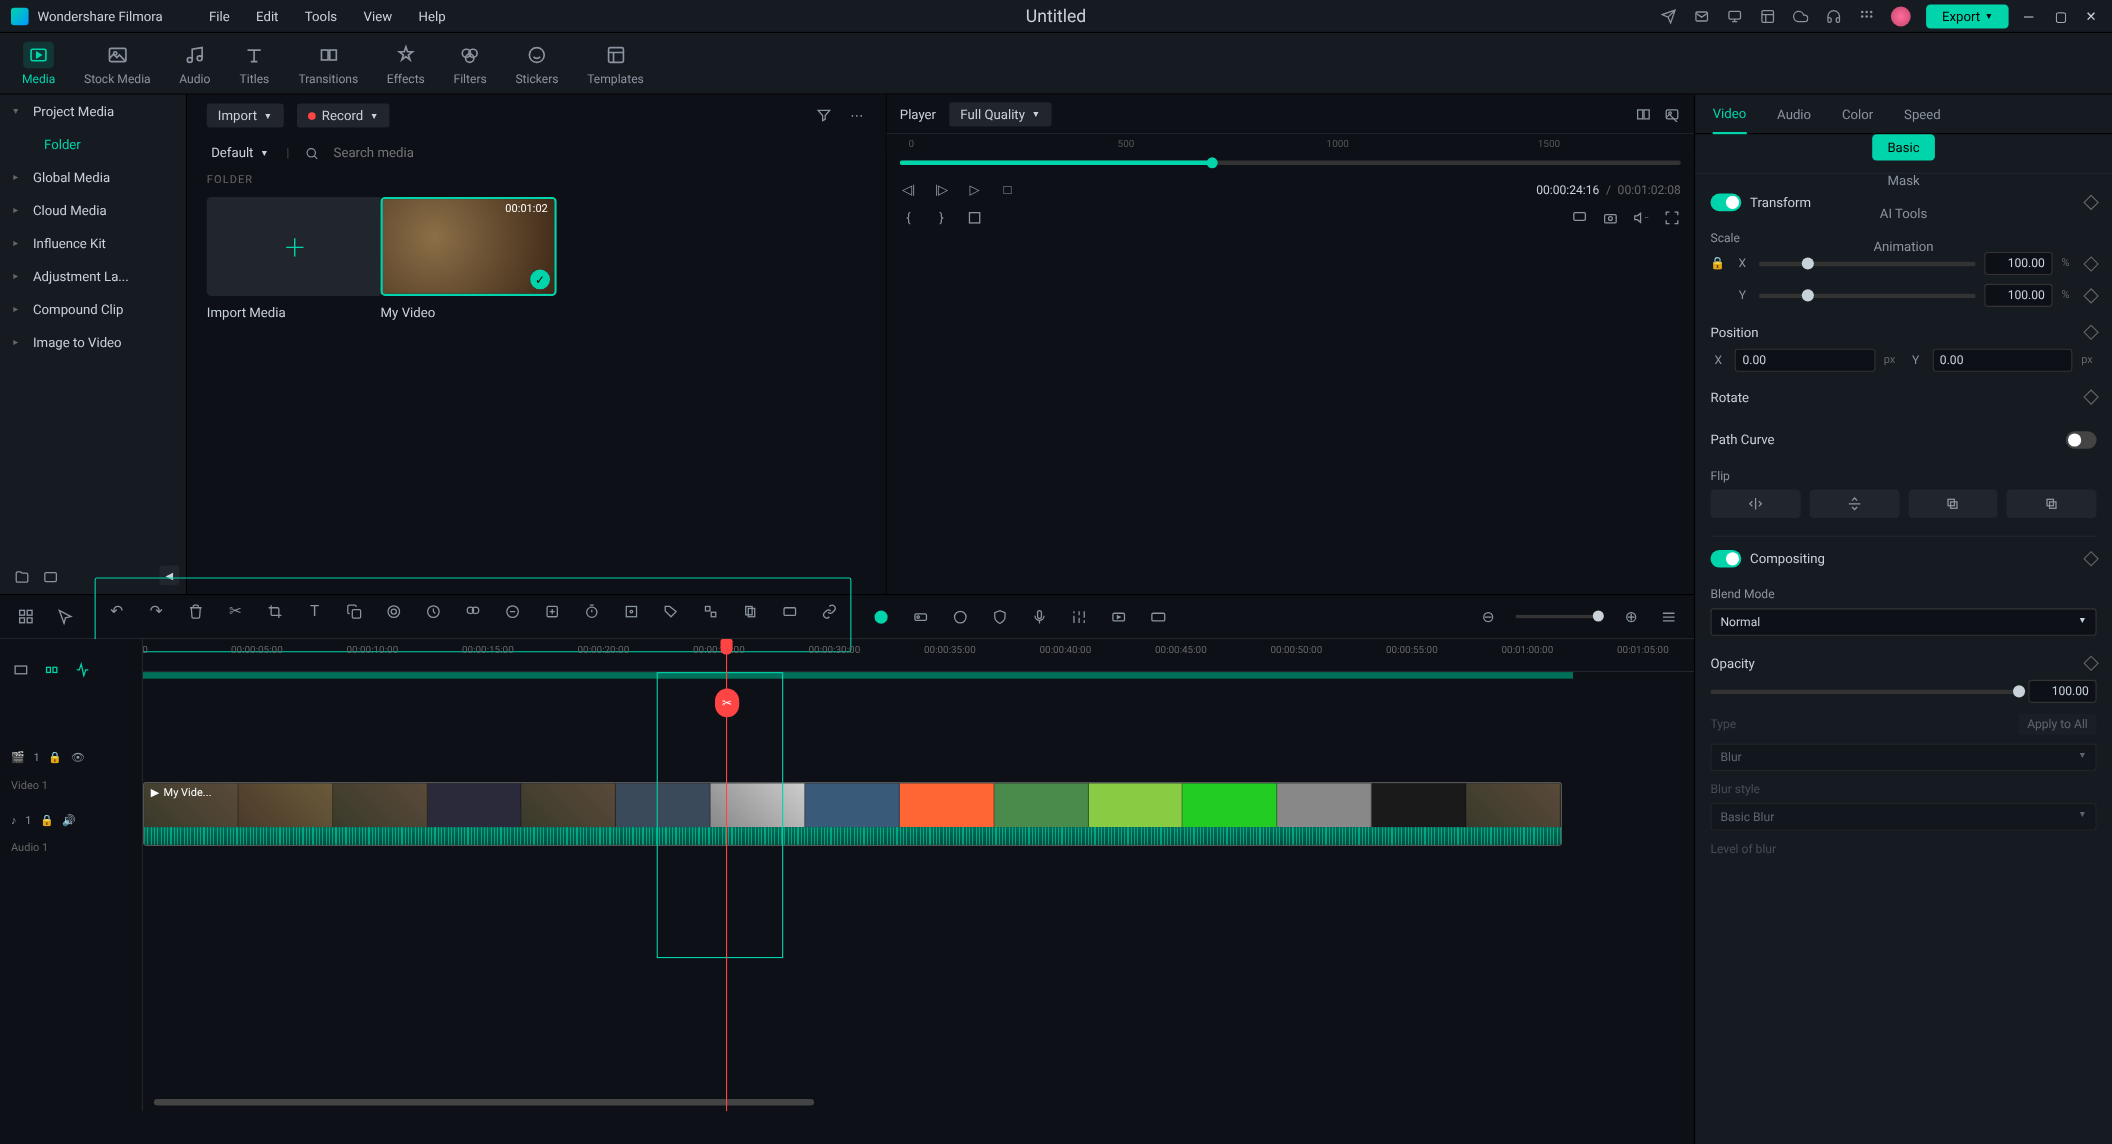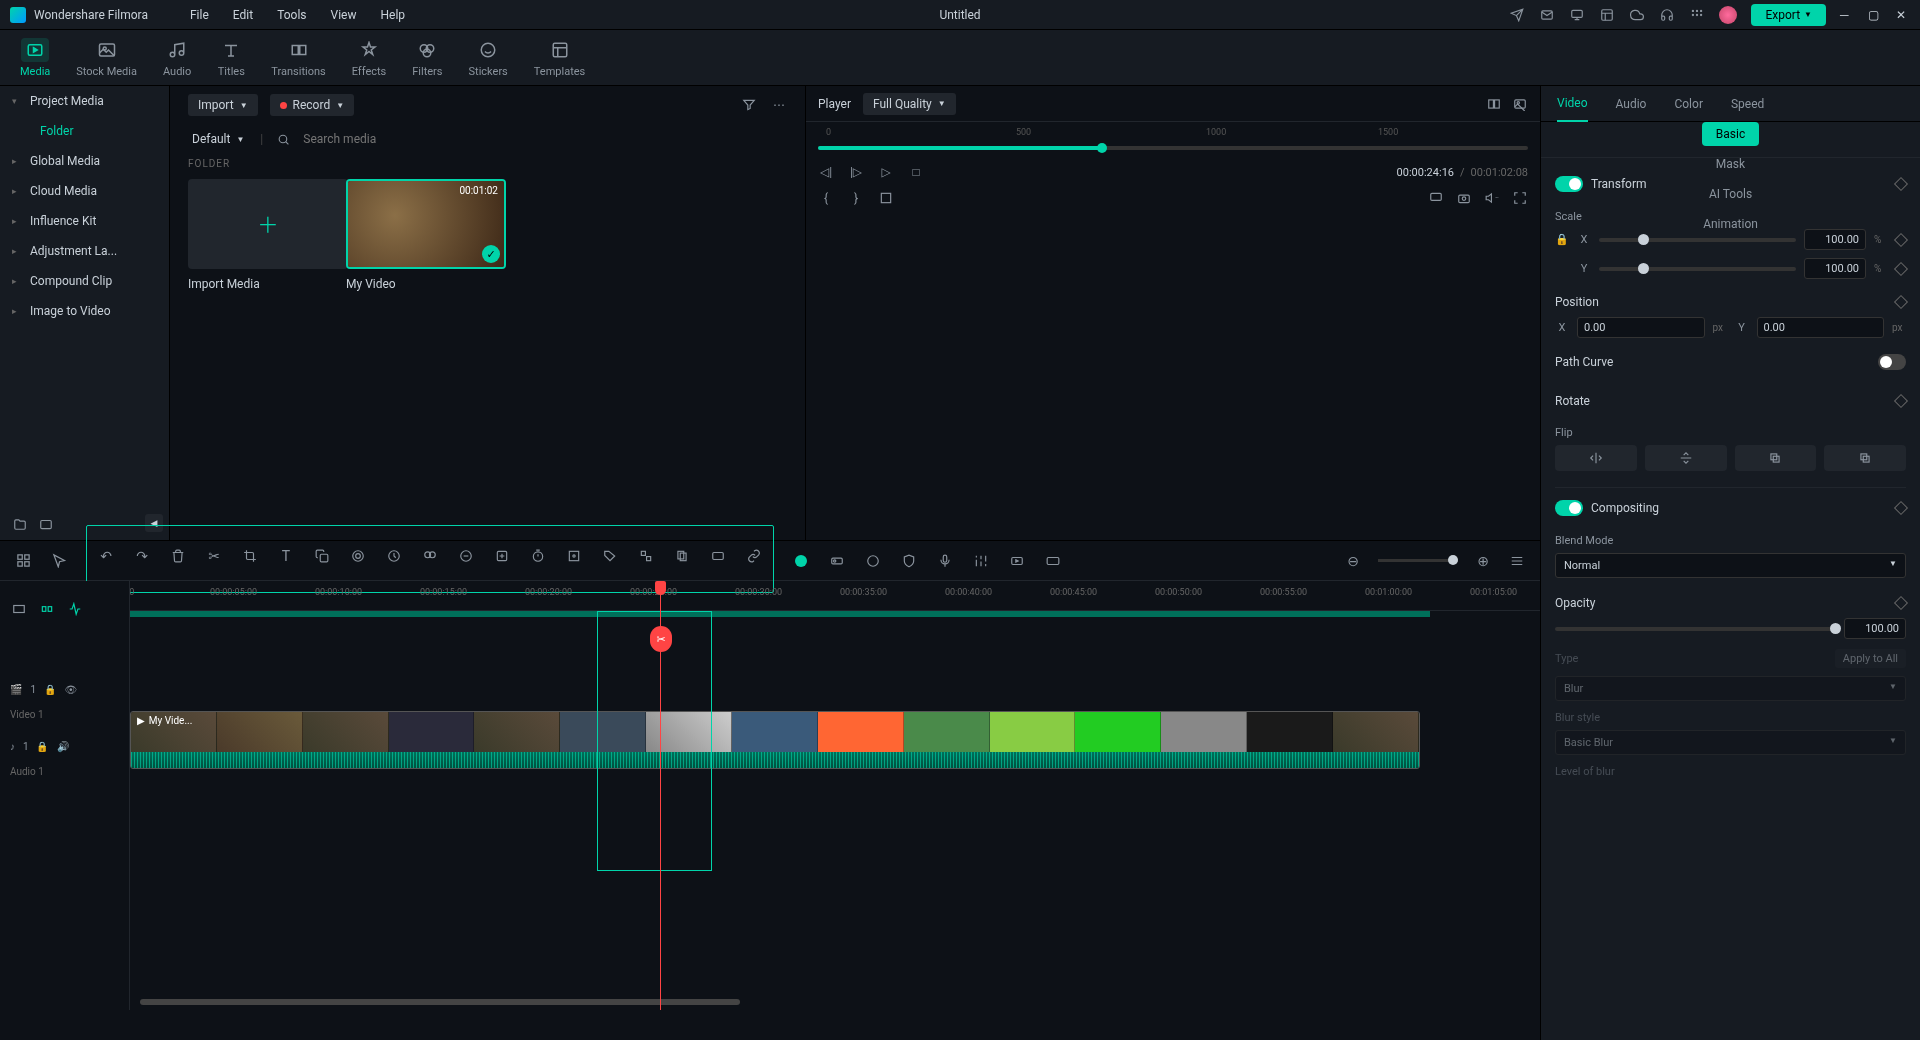--- a/index.html
+++ b/index.html
@@ -1,21 +1,21 @@
 <!DOCTYPE html>
 <html><head>
 <meta charset="utf-8">
 <style>
 * { margin:0; padding:0; box-sizing:border-box; font-family:-apple-system,BlinkMacSystemFont,"Segoe UI",Roboto,sans-serif; user-select:none; }
 body { background:#0d1117; color:#c9d1d9; font-size:12px; overflow:hidden; width:1920px; height:1040px; }
 .titlebar { height:30px; background:#161b22; display:flex; align-items:center; padding:0 10px; border-bottom:1px solid #000; }
 .logo { width:16px; height:16px; background:linear-gradient(135deg,#00d4aa,#0099ff); border-radius:3px; margin-right:8px; }
 .app-name { color:#c9d1d9; font-size:12px; margin-right:30px; }
 .menu-item { color:#c9d1d9; margin:0 12px; cursor:pointer; font-size:12px; }
-.title-center { position:absolute; left:50%; transform:translateX(-50%); color:#c9d1d9; font-size:12px; }
+.title-center { position:absolute; left:50%; transform:translateX(-50%); color:#c9d1d9; font-size:16px; }
 .titlebar-right { margin-left:auto; display:flex; align-items:center; gap:14px; }
 .titlebar-icon { width:16px; height:16px; display:flex; align-items:center; justify-content:center; color:#8b949e; cursor:pointer; }
 .avatar { width:18px; height:18px; border-radius:50%; background:radial-gradient(circle,#ff6b9d,#c44569); }
 .export-btn { background:#00d4aa; color:#000; padding:4px 14px; border-radius:4px; font-size:12px; cursor:pointer; display:flex; align-items:center; gap:4px; }
 .win-btn { width:14px; height:14px; cursor:pointer; color:#c9d1d9; }
 .ribbon { height:56px; background:#161b22; display:flex; align-items:center; padding:0 20px; gap:26px; border-bottom:1px solid #000; }
 .ribbon-item { display:flex; flex-direction:column; align-items:center; gap:3px; cursor:pointer; color:#8b949e; }
 .ribbon-item.active { color:#00d4aa; }
 .ribbon-item.active .ribbon-icon { background:rgba(0,212,170,0.15); border-radius:4px; }
 .ribbon-icon { width:28px; height:24px; display:flex; align-items:center; justify-content:center; }
@@ -397,21 +397,21 @@
               <circle cx="9" cy="10" r="2"></circle>
               <path d="M3 17l5-5 12 12"></path>
             </svg>
           </div>
       </div>
     </div>
     <div class="ruler-h">
       <span style="left:20px">0</span>
         <span style="left:210px">500</span>
         <span style="left:400px">1000</span>
-        <span style="left:572px">1500</span>
+        <span style="left:592px">1500</span>
     </div>
     <div class="progress-bar">
         <div class="progress-fill"></div>
       </div>
     <div class="preview-controls" style="justify-content:space-between">
       <div style="display:flex;gap:14px">
         <div class="tool-icon">◁|</div>
         <div class="tool-icon">|▷</div>
         <div class="tool-icon">▷</div>
         <div class="tool-icon">□</div>
@@ -502,26 +502,26 @@
         </div>
       <div class="prop-row">
           <span class="axis-label">X</span>
           <div class="value-box" style="flex:1;text-align:left">0.00</div>
           <span class="unit">px</span>
           <span class="axis-label">Y</span>
           <div class="value-box" style="flex:1;text-align:left">0.00</div>
           <span class="unit">px</span>
         </div>
       <div class="section-header" style="margin-top:8px">
+          <span class="section-title">Rotate</span>
+          <div class="keyframe-diamond"></div>
+        </div>
+      <div class="section-header" style="margin-top:8px">
           <span class="section-title">Path Curve</span>
           <div class="toggle off" style="margin-left:auto"></div>
-        </div>
-      <div class="section-header" style="margin-top:8px">
-          <span class="section-title">Rotate</span>
-          <div class="keyframe-diamond"></div>
         </div>
       <div class="prop-label">Flip</div>
       <div class="flip-buttons">
         <div class="flip-btn">
             <svg width="14" height="14" viewBox="0 0 24 24" fill="none" stroke="currentColor" stroke-width="2">
               <path d="M12 3v18M7 8l-4 4 4 4M17 8l4 4-4 4"></path>
             </svg>
           </div>
         <div class="flip-btn">
             <svg width="14" height="14" viewBox="0 0 24 24" fill="none" stroke="currentColor" stroke-width="2">

